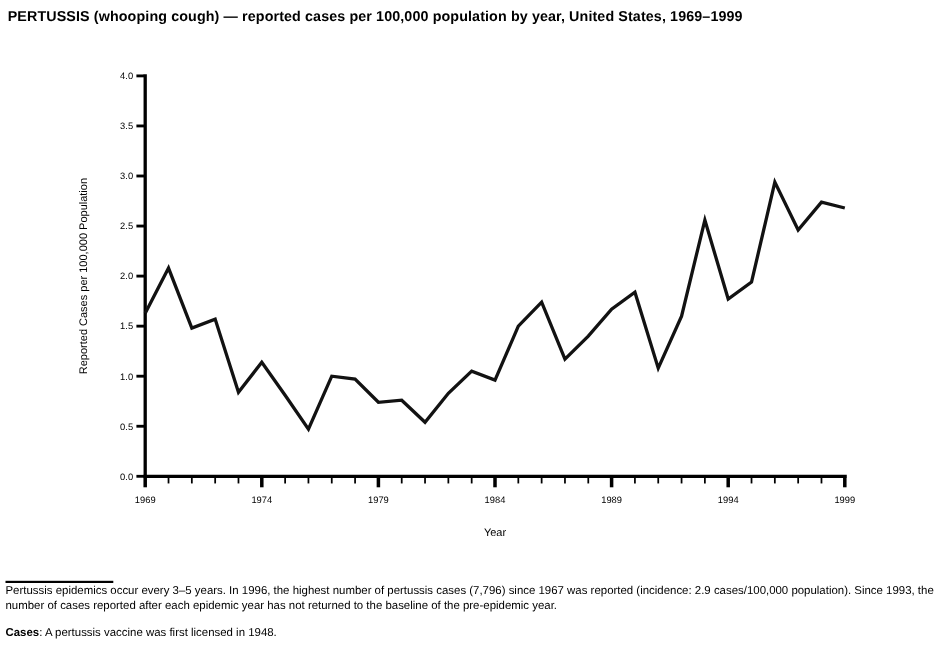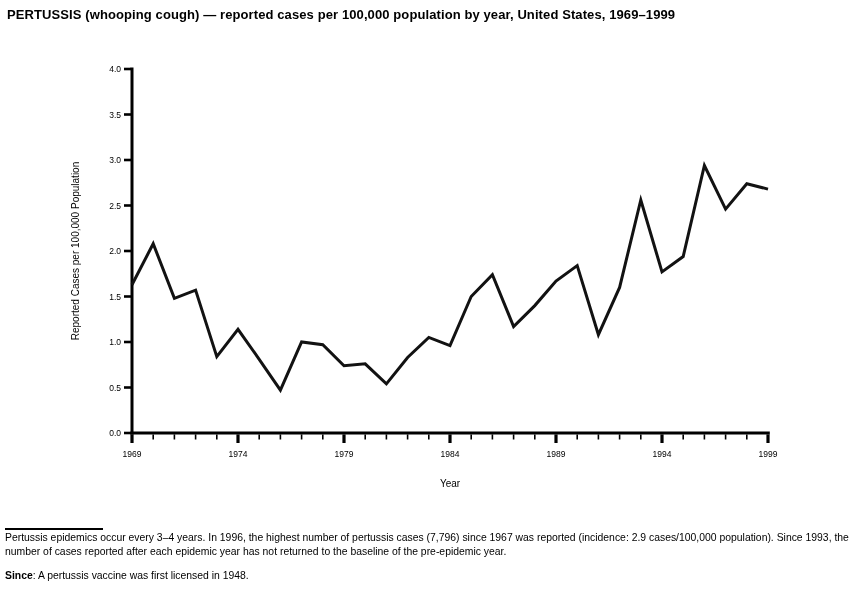--- a/index.html
+++ b/index.html
@@ -120,19 +120,19 @@
       <line x1="704.4" y1="434.4" x2="704.4" y2="439.5" stroke="#000000" stroke-width="1.6"></line>
       <line x1="725.6" y1="434.4" x2="725.6" y2="439.5" stroke="#000000" stroke-width="1.6"></line>
       <line x1="746.8" y1="434.4" x2="746.8" y2="439.5" stroke="#000000" stroke-width="1.6"></line>
       <line x1="768" y1="434.4" x2="768" y2="443" stroke="#000000" stroke-width="3.2"></line>
       <text x="768" y="457" text-anchor="middle" font-size="8.5">1999</text>
       <polyline points="132.0,284.7 153.2,243.7 174.4,298.3 195.6,290.1 216.8,356.6 238.0,329.3 259.2,359.3 280.4,390.2 301.6,342.0 322.8,344.7 344.0,365.7 365.2,363.8 386.4,383.9 407.6,357.5 428.8,337.4 450.0,345.6 471.2,296.5 492.4,274.7 513.6,326.5 534.8,305.6 556.0,281.0 577.2,265.6 598.4,334.7 619.6,287.4 640.8,200.0 662.0,271.9 683.2,256.5 704.4,165.5 725.6,209.1 746.8,183.7 768.0,189.1" fill="none" stroke="#121212" stroke-width="3" stroke-linejoin="miter" stroke-miterlimit="6"></polyline>
     </svg>
 
   <div class="footnote-rule"></div>
 
-  <p class="footnote">Pertussis epidemics occur every 3–4 years. In 1996, the highest number of pertussis cases (7,796) since 1967 was reported (incidence: 2.9 cases/100,000 population). Since 1993, the number of cases reported after each epidemic year has not returned to the baseline of the pre-epidemic year.</p>
+  <p class="footnote">Pertussis epidemics occur every 3–5 years. In 1996, the highest number of pertussis cases (7,796) since 1967 was reported (incidence: 2.9 cases/100,000 population). Since 1993, the number of cases reported after each epidemic year has not returned to the baseline of the pre-epidemic year.</p>
 
   <p class="vaccine-note">
-    <span class="note-label">Since</span><span>: A pertussis vaccine was first licensed in 1948.</span>
+    <span class="note-label">Cases</span><span>: A pertussis vaccine was first licensed in 1948.</span>
   </p>
 
 </div>
 
 </body></html>

